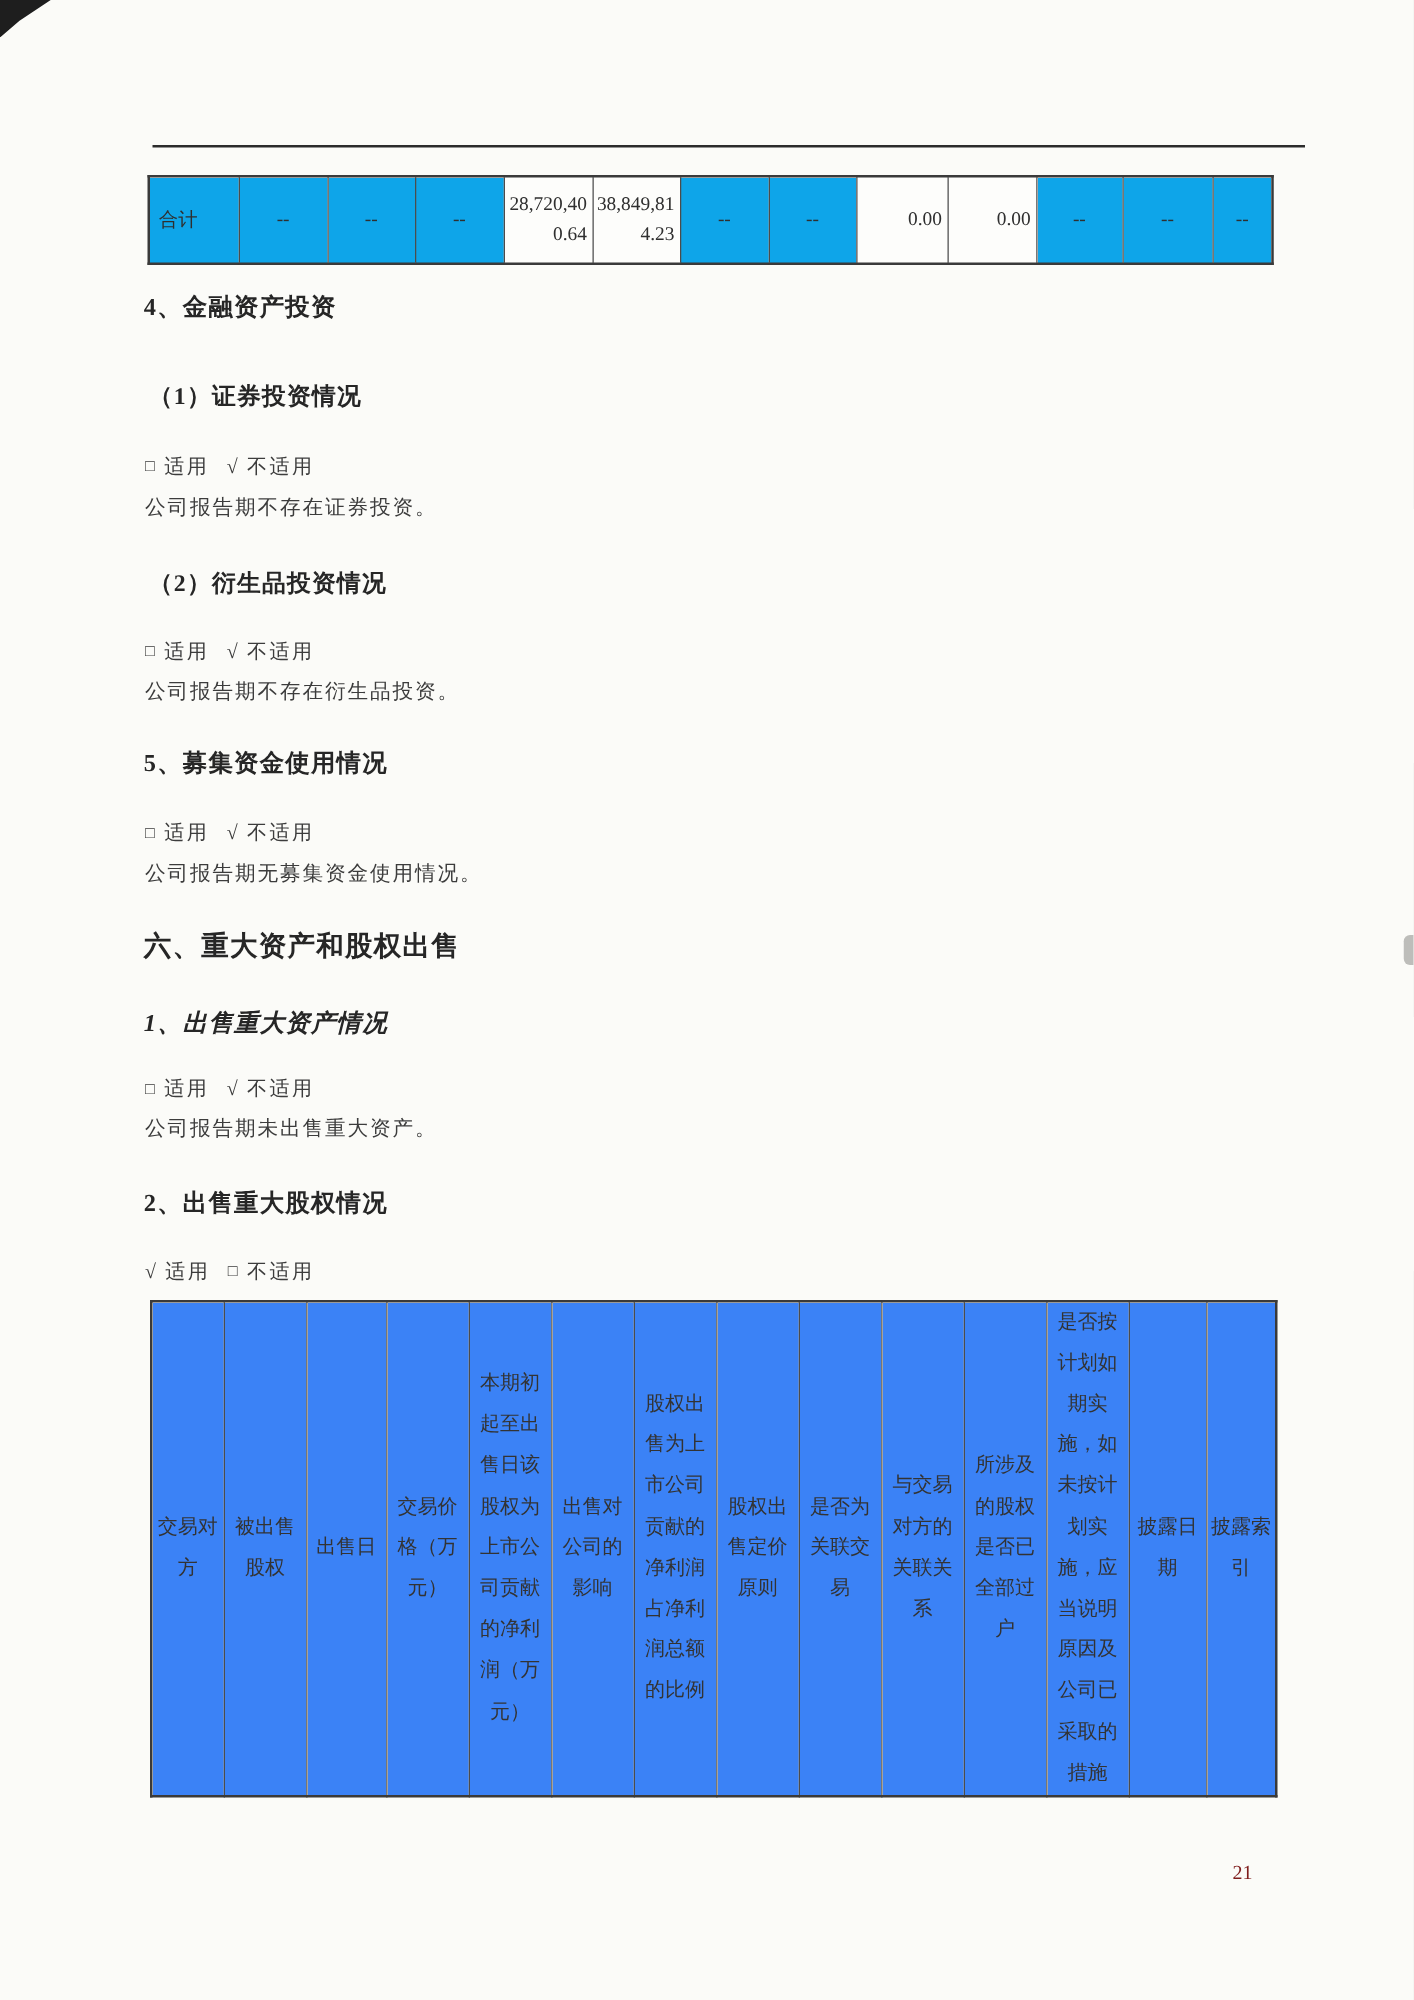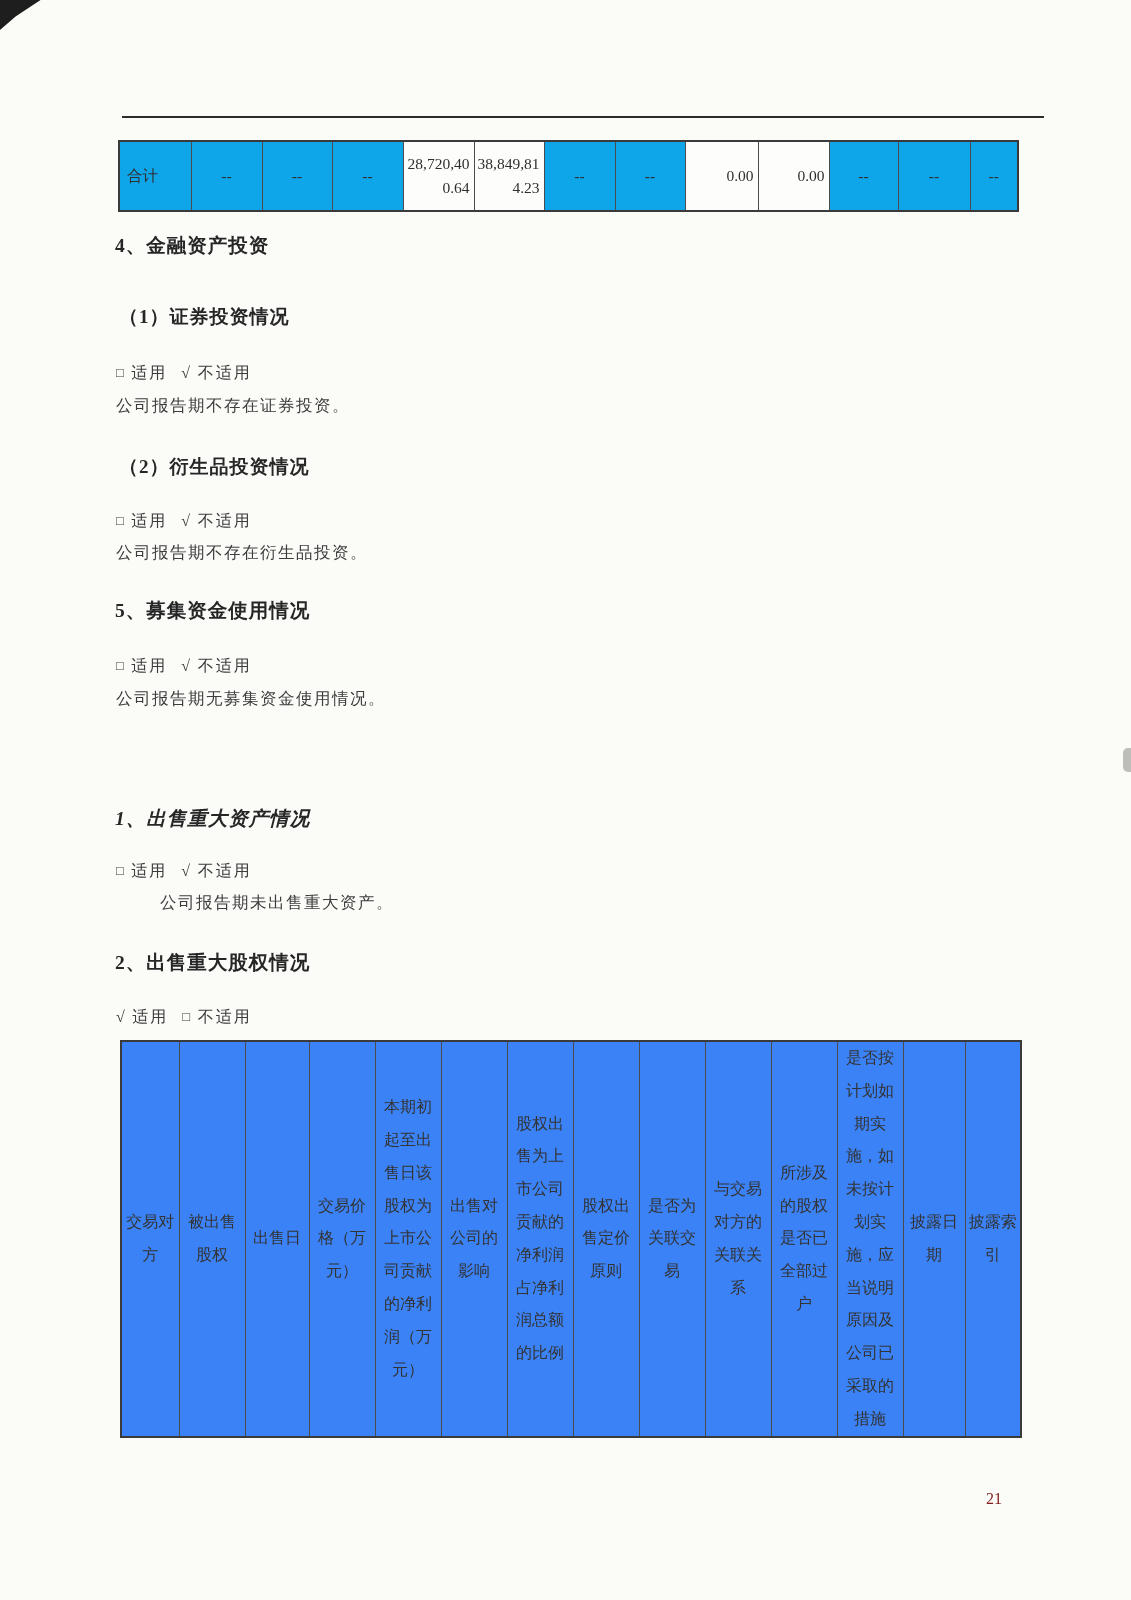--- a/index.html
+++ b/index.html
@@ -49,21 +49,21 @@
   .pos-s41n {top:395px;}
   .pos-s42  {top:454px;}
   .pos-s42a {top:511px;}
   .pos-s42n {top:542px;}
   .pos-s5   {top:597px;}
   .pos-s5a  {top:656px;}
   .pos-s5n  {top:688px;}
   .pos-s6   {top:742px;}
   .pos-s61  {top:805px;font-style:italic;}
   .pos-s61a {top:861px;}
-  .pos-s61n {top:892px;margin-left:44px;}
+  .pos-s61n {top:892px;}
   .pos-s62  {top:949px;}
   .pos-s62a {top:1007px;}
 
   .page-number{position:absolute;top:1490px;left:986px;font-size:16px;color:#7f1d1d;}
 </style>
 </head>
 <body>
 
 <div class="page">
 
@@ -120,20 +120,21 @@
     <span class="mark box">□</span><span class="lab">适用</span><span class="mark">√</span><span class="lab">不适用</span>
   </div>
   <div class="body-line pos-s42n">公司报告期不存在衍生品投资。</div>
 
   <div class="h2 pos-s5">5、募集资金使用情况</div>
   <div class="app-line pos-s5a">
     <span class="mark box">□</span><span class="lab">适用</span><span class="mark">√</span><span class="lab">不适用</span>
   </div>
   <div class="body-line pos-s5n">公司报告期无募集资金使用情况。</div>
 
+  <div class="h1 pos-s6">六、重大资产和股权出售</div>
 
   <div class="h2 pos-s61">1、出售重大资产情况</div>
   <div class="app-line pos-s61a">
     <span class="mark box">□</span><span class="lab">适用</span><span class="mark">√</span><span class="lab">不适用</span>
   </div>
   <div class="body-line pos-s61n">公司报告期未出售重大资产。</div>
 
   <div class="h2 pos-s62">2、出售重大股权情况</div>
   <div class="app-line pos-s62a">
     <span class="mark">√</span><span class="lab">适用</span><span class="mark box">□</span><span class="lab">不适用</span>

